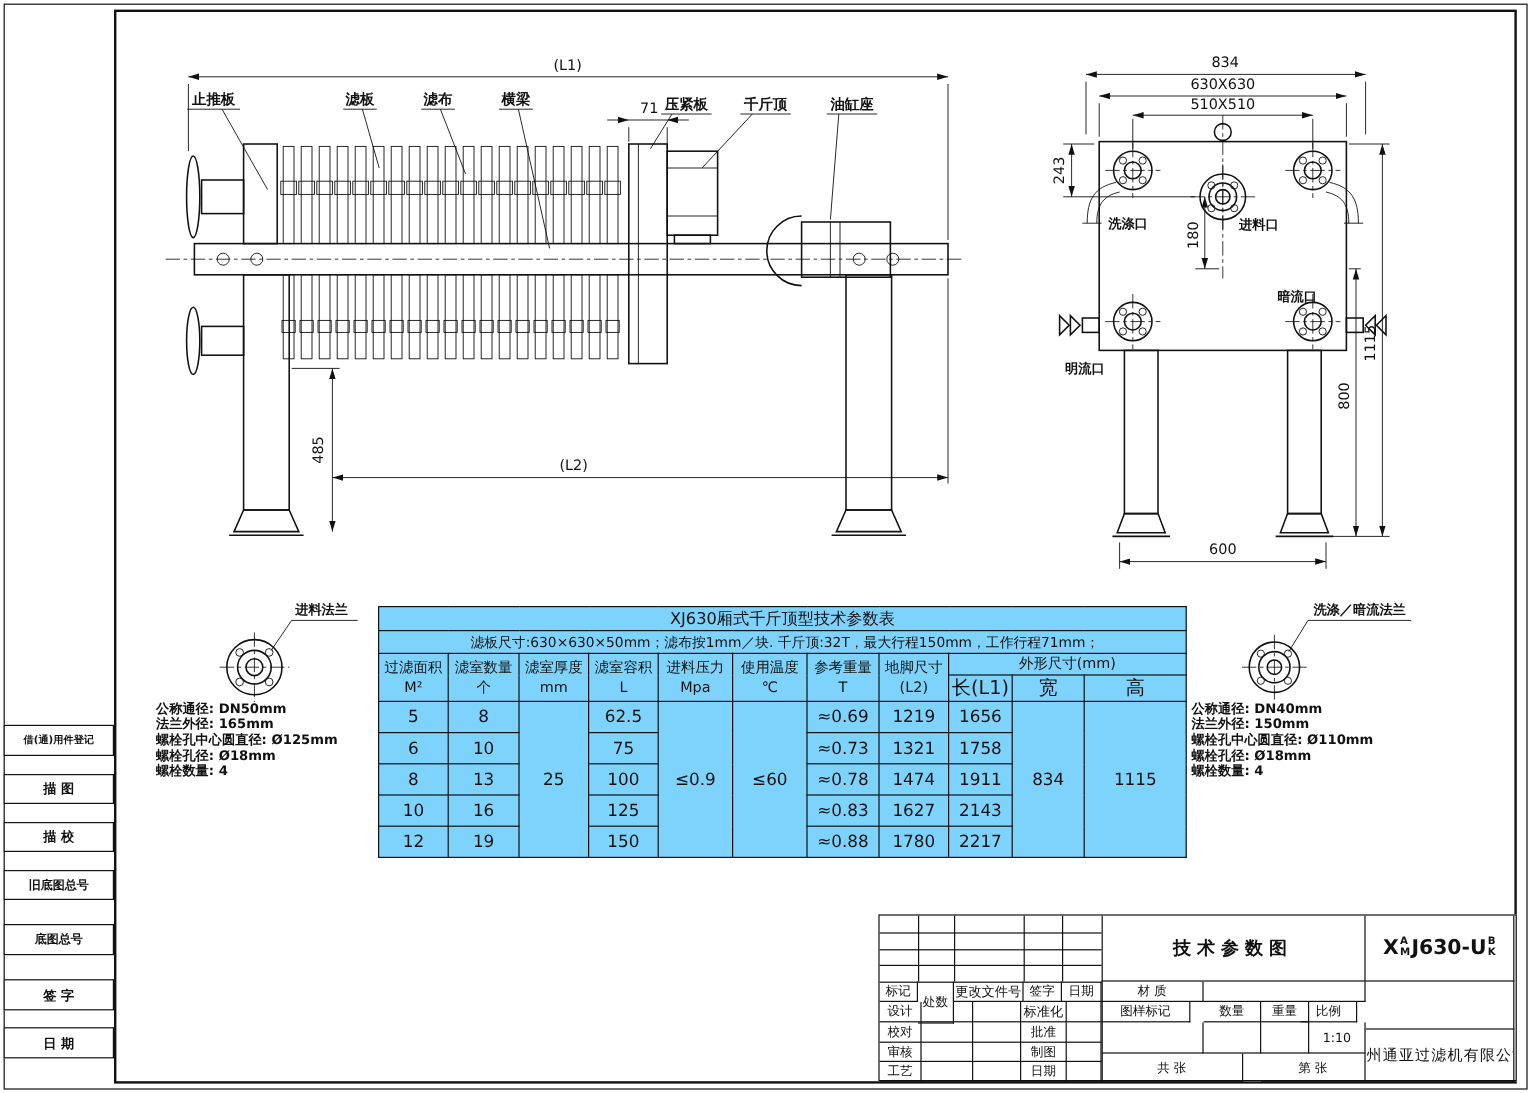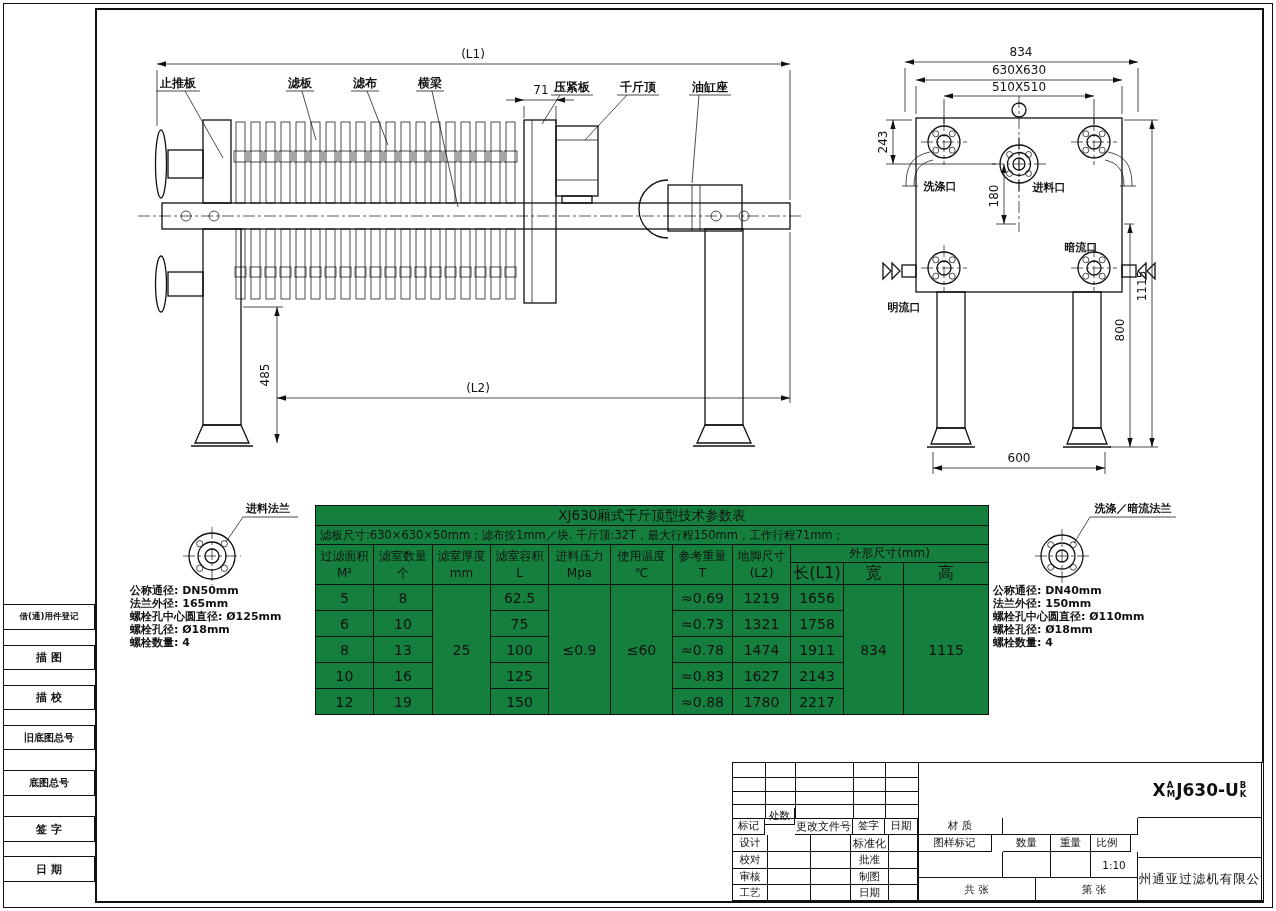--- a/index.html
+++ b/index.html
@@ -15,24 +15,24 @@
   .art .dim{stroke-width:.75}
   .art text{fill:#111;stroke:none;font-family:"DejaVu Sans",sans-serif}
   .art .dt{font-size:12px;text-anchor:middle}
   .art .lb{font-size:12px;text-anchor:middle;font-weight:bold}
   .art .pt{font-size:11px;text-anchor:middle;font-weight:bold}
   .art .sp{font-size:11px;font-weight:bold}
   #arr path{fill:#111;stroke:none}
   .mb{position:absolute;left:3px;width:92px;background:#fff;border:1px solid #111;display:flex;align-items:center;justify-content:center;font-weight:bold;font-size:11px;text-align:center}
   .mb.small{font-size:8.5px}
   .mb.mid{font-size:10px}
-  .ptable{position:absolute;left:315px;top:505px;width:673px;border-collapse:collapse;table-layout:fixed;background:#15803d}
+  .ptable{position:absolute;left:315px;top:505px;width:673px;border-collapse:collapse;table-layout:fixed;background:#7dd3fc}
   .ptable td{border:1px solid #111;text-align:center;font-size:14px;padding:0;overflow:hidden;white-space:nowrap}
   .ptable .t-title td{font-size:13.5px;height:20px}
-  .ptable .t-sub td{font-size:11.5px;text-align:left;padding-left:4px;height:19px}
+  .ptable .t-sub td{font-size:11.5px;text-align:center;padding-left:4px;height:19px}
   .ptable .t-head td{font-size:12px;height:18px}
   .ptable .t-head td div{line-height:17px}
   .ptable .t-head2 td{font-size:16px;height:18px}
   .ptable tr.t-data td{height:26px}
   .tblock{position:absolute;left:732px;top:762px;width:532px;height:139px;border:1.5px solid #111;background:#fff}
   .tc{position:absolute;border-right:1px solid #111;border-bottom:1px solid #111;display:flex;align-items:center;justify-content:center;font-size:10.5px;overflow:hidden;white-space:nowrap}
   .tc.sm{font-size:11px}
   .vline{position:absolute;width:0;border-left:1px solid #111}
   .hline{position:absolute;height:0;border-top:1px solid #111}
   .doc-title{font-size:15px;letter-spacing:5px;font-weight:bold}
@@ -414,21 +414,21 @@
     <div class="hline" style="left:0;top:28px;width:185px"></div>
     <div class="hline" style="left:0;top:41px;width:185px"></div>
     <div class="hline" style="left:0;top:55px;width:185px"></div>
     <div class="vline" style="left:32px;top:0;height:55px"></div>
     <div class="vline" style="left:62px;top:0;height:55px"></div>
     <div class="vline" style="left:120px;top:0;height:55px"></div>
     <div class="vline" style="left:152px;top:0;height:55px"></div>
     <div class="vline" style="left:185px;top:0;height:139px"></div>
 
     <div class="tc" style="left:0;top:55px;width:32px;height:17px">标记</div>
-    <div class="tc" style="left:32px;top:45px;width:30px;height:17px">处数</div>
+    <div class="tc" style="left:32px;top:55px;width:30px;height:35px">处数</div>
     <div class="tc sm" style="left:62px;top:55px;width:58px;height:17px">更改文件号</div>
     <div class="tc" style="left:120px;top:55px;width:32px;height:17px">签字</div>
     <div class="tc" style="left:152px;top:55px;width:33px;height:17px">日期</div>
 
     <div class="tc" style="left:0;top:72px;width:35px;height:17px">设计</div>
     <div class="tc" style="left:35px;top:72px;width:43px;height:17px"></div>
     <div class="tc" style="left:78px;top:72px;width:40px;height:17px"></div>
     <div class="tc sm" style="left:118px;top:72px;width:38px;height:17px">标准化</div>
     <div class="tc" style="left:156px;top:72px;width:29px;height:17px"></div>
 
@@ -443,20 +443,21 @@
     <div class="tc" style="left:78px;top:106px;width:40px;height:16px"></div>
     <div class="tc" style="left:118px;top:106px;width:38px;height:16px">制图</div>
     <div class="tc" style="left:156px;top:106px;width:29px;height:16px"></div>
 
     <div class="tc" style="left:0;top:122px;width:35px;height:17px">工艺</div>
     <div class="tc" style="left:35px;top:122px;width:43px;height:17px"></div>
     <div class="tc" style="left:78px;top:122px;width:40px;height:17px"></div>
     <div class="tc" style="left:118px;top:122px;width:38px;height:17px">日期</div>
     <div class="tc" style="left:156px;top:122px;width:29px;height:17px"></div>
 
+    <div class="tc doc-title" style="left:185px;top:0;width:220px;height:55px">技术参数图</div>
     <div class="tc" style="left:185px;top:55px;width:85px;height:17px">材  质</div>
     <div class="tc" style="left:270px;top:55px;width:135px;height:17px"></div>
     <div class="tc" style="left:185px;top:72px;width:74px;height:17px">图样标记</div>
     <div class="tc" style="left:270px;top:72px;width:48px;height:17px">数量</div>
     <div class="tc" style="left:318px;top:72px;width:40px;height:17px">重量</div>
     <div class="tc" style="left:351px;top:72px;width:47px;height:17px">比例</div>
     <div class="tc" style="left:185px;top:89px;width:85px;height:26px"></div>
     <div class="tc" style="left:270px;top:89px;width:48px;height:26px"></div>
     <div class="tc" style="left:318px;top:89px;width:40px;height:26px"></div>
     <div class="tc" style="left:358px;top:89px;width:47px;height:26px">1:10</div>

